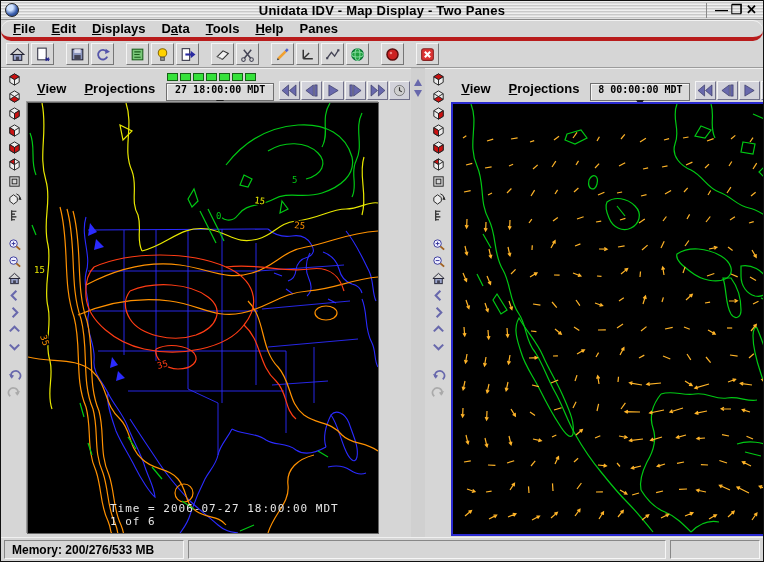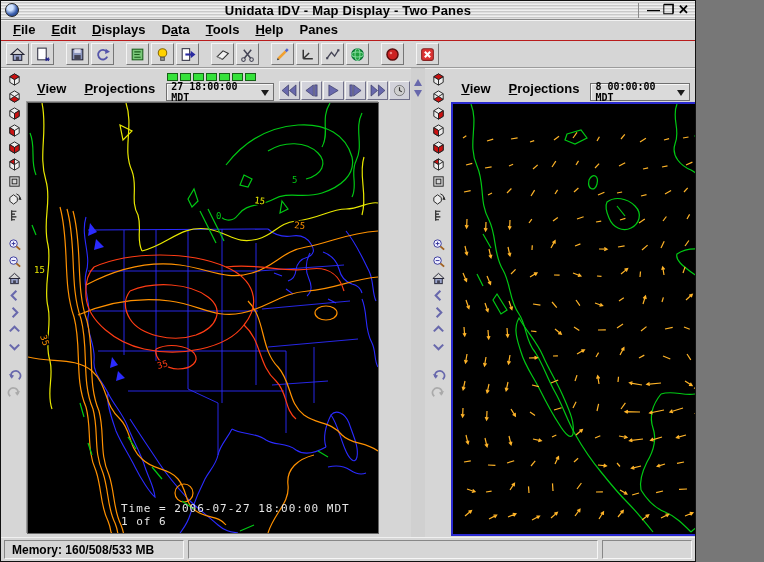--- a/index.html
+++ b/index.html
@@ -1,36 +1,36 @@
 <!DOCTYPE html>
 <html><head>
 <meta charset="utf-8">
 <style>
   html,body{margin:0;padding:0;background:#777;}
   *{box-sizing:border-box;}
   .window{
-    width:696px;height:562px;background:#d6d6d6;border:1px solid #111;
+    width:764px;height:562px;background:#d6d6d6;border:1px solid #111;
     font-family:"Liberation Sans",sans-serif;color:#000;
     display:flex;flex-direction:column;overflow:hidden;position:relative;
   }
   
   .titlebar{
     height:19px;flex:0 0 19px;display:flex;align-items:center;padding:0 4px;position:relative;
     background:repeating-linear-gradient(180deg,#efefef 0 1px,#c9c9c9 1px 2px,#dedede 2px 3px);
     border-bottom:1px solid #8a8a8a;
   }
   .app-icon{width:14px;height:14px;border-radius:50%;
     background:radial-gradient(circle at 35% 30%,#cfe2ff 0 25%,#3b5fae 60%,#17306b 100%);
     border:1px solid #222;z-index:2;}
   .title{position:absolute;left:0;right:0;text-align:center;font-weight:bold;font-size:13px;letter-spacing:.2px;}
   .win-controls{margin-left:auto;display:flex;align-items:center;z-index:2;border-left:1px solid #8a8a8a;padding-left:7px;height:15px;}
   .win-btn{width:15px;text-align:center;font-weight:bold;font-size:13px;line-height:14px;color:#000;cursor:default;}
   
   .menubar{height:21px;flex:0 0 21px;display:flex;align-items:center;padding:0 4px;
-    border-bottom:1px solid #b91c1c;box-shadow:0 1px 0 #f2f2f2 inset;}
+    border-bottom:4px solid #b91c1c;box-shadow:0 1px 0 #f2f2f2 inset;border-radius:10px;}
   .menu-item{font-weight:bold;font-size:13px;padding:1px 8px 2px 8px;}
   .menu-item u{text-decoration:underline;}
   
   .toolbar{height:26px;flex:0 0 26px;display:flex;align-items:center;padding:0 5px;gap:2px;}
   .tb-group{display:flex;gap:2px;margin-right:10px;}
   .tb-btn{width:23px;height:22px;padding:0;display:flex;align-items:center;justify-content:center;
     background:#d6d6d6;border:1px solid;border-color:#f4f4f4 #767676 #767676 #f4f4f4;}
   
   .main{flex:1;display:flex;overflow:hidden;border-top:1px solid #9c9c9c;box-shadow:0 1px 0 #f0f0f0 inset;}
   .pane{display:flex;}
@@ -40,31 +40,31 @@
   .pane-content{display:flex;flex-direction:column;}
   .pane-header{height:34px;flex:0 0 34px;display:flex;align-items:flex-end;padding:8px 1px 1px 1px;}
   .pane-menus{display:flex;align-items:flex-end;padding-bottom:5px;}
   .pane-menu{font-weight:bold;font-size:13px;padding:0 9px;}
   .pane-menu u{text-decoration:underline;}
   .time-block{display:flex;flex-direction:column;margin-left:2px;}
   .progress-row{display:flex;gap:2px;height:9px;padding-left:1px;margin-bottom:1px;}
   .progress-seg{width:11px;height:8px;background:#35e23a;border:1px solid #156015;}
   .time-combo{height:18px;background:#dadada;border:1px solid #6f6f6f;box-shadow:inset 1px 1px 0 #f6f6f6;
     display:flex;align-items:center;justify-content:space-between;
-    font:bold 10px "DejaVu Sans Mono",monospace;padding:0 4px;}
+    font:bold 10px "DejaVu Sans Mono",monospace;padding:0 4px;flex-direction:column;}
   .combo-w1{width:108px;}
   .combo-w2{width:100px;}
   .combo-arrow{width:0;height:0;border:4px solid transparent;border-top:6px solid #1a1a1a;margin-top:5px;}
   .anim-controls{display:flex;gap:1px;margin-left:5px;align-items:flex-end;padding-bottom:1px;}
   .anim-btn{width:21px;height:19px;padding:0;display:flex;align-items:center;justify-content:center;
     background:#d2d2da;border:1px solid;border-color:#f4f4f4 #70708a #70708a #f4f4f4;}
   .map-area{position:relative;background:#000;}
   .map-left{width:352px;height:432px;border:1px solid #666;box-shadow:-1px -1px 0 #9a9a9a;}
   .map-right{width:338px;height:434px;border:2px solid #2a2ad0;}
-  .map-text{position:absolute;left:93px;bottom:5px;color:#e6e6e6;
+  .map-text{position:absolute;left:82px;bottom:5px;color:#e6e6e6;
     font:11px "DejaVu Sans Mono",monospace;line-height:13px;letter-spacing:1px;white-space:pre;}
   .divider{width:14px;flex:0 0 14px;display:flex;flex-direction:column;align-items:center;padding-top:5px;
     background-color:#d0d0d0;
     background-image:radial-gradient(#8d8d8d 22%,transparent 23%),radial-gradient(#fafafa 22%,transparent 23%);
     background-size:4px 4px;background-position:0 0,1px 1px;}
   .split-arrow{width:0;height:0;border:4px solid transparent;margin:2px 0;cursor:pointer;}
   .split-arrow.up{border-bottom:7px solid #6868ac;}
   .split-arrow.down{border-top:7px solid #6868ac;}
   .edge-right{flex:1;background:#d6d6d6;}
   
@@ -928,17 +928,17 @@
               </g>
             </svg>
         </div>
       </div>
     </div>
 
     <div class="edge-right"></div>
   </div>
 
   <div class="statusbar">
-    <div class="status-cell cell-memory">Memory: 160/508/533 MB</div>
+    <div class="status-cell cell-memory">Memory: 200/276/533 MB</div>
     <div class="status-cell cell-message"></div>
     <div class="status-cell cell-extra"></div>
   </div>
 </div>
 
 </body></html>

